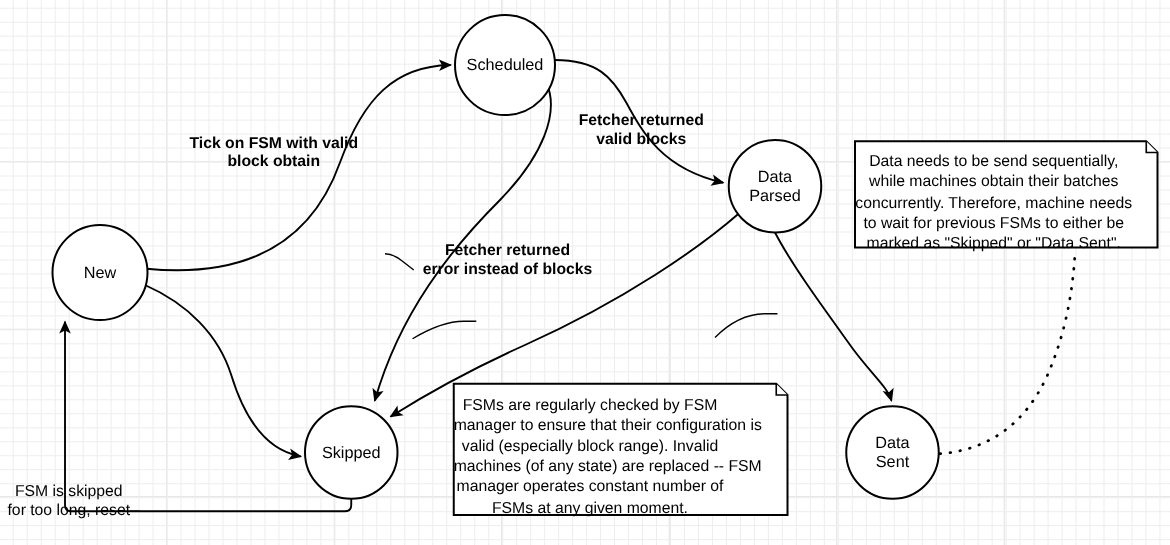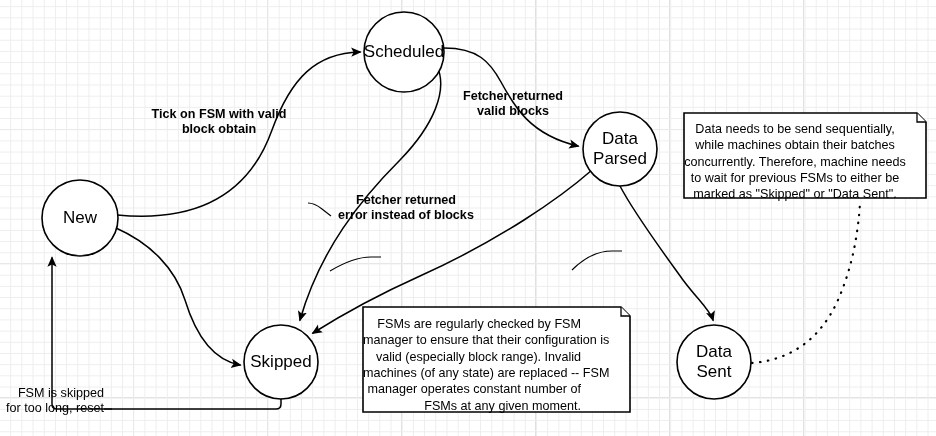--- a/index.html
+++ b/index.html
@@ -70,33 +70,33 @@
     stroke-width: 1.3;
   }
   .txt {
     position: absolute;
     color: #000000;
     font-family: "Liberation Sans", sans-serif;
     white-space: pre;
     line-height: 1.19;
   }
   .node-label {
-    font-size: 17px;
+    font-size: 13px;
     text-align: center;
     transform: translate(-50%, -50%);
   }
   .edge-label {
     font-size: 12.6px;
     text-align: center;
     transform: translate(-50%, -50%);
     font-weight: bold;
   }
   .edge-label-left {
     font-size: 12.6px;
-    text-align: right;
+    text-align: center;
     transform: translate(0, -50%);
   }
   .note-text {
     font-size: 12.6px;
     text-align: center;
     line-height: 1.30;
   }
 </style>
 </head>
 <body>
@@ -163,20 +163,20 @@
   <div class="txt edge-label" style="left:406px; top:208px;">Fetcher returned
 error instead of blocks</div>
   <div class="txt edge-label-left" style="left:6px;   top:401px;">FSM is skipped
 for too long, reset</div>
 
   <div class="txt note-text" style="left:684px; top:121px; width:222px;">Data needs to be send sequentially,
 while machines obtain their batches
 concurrently. Therefore, machine needs
 to wait for previous FSMs to either be
 marked as "Skipped" or "Data Sent".</div>
-  <div class="txt note-text" style="left:363px; top:316px; width:218px;text-align:right;">FSMs are regularly checked by FSM
+  <div class="txt note-text" style="left:363px; top:316px; width:218px;">FSMs are regularly checked by FSM
 manager to ensure that their configuration is
 valid (especially block range). Invalid
 machines (of any state) are replaced -- FSM
 manager operates constant number of
 FSMs at any given moment.</div>
 
 </div>
 
 </body></html>

